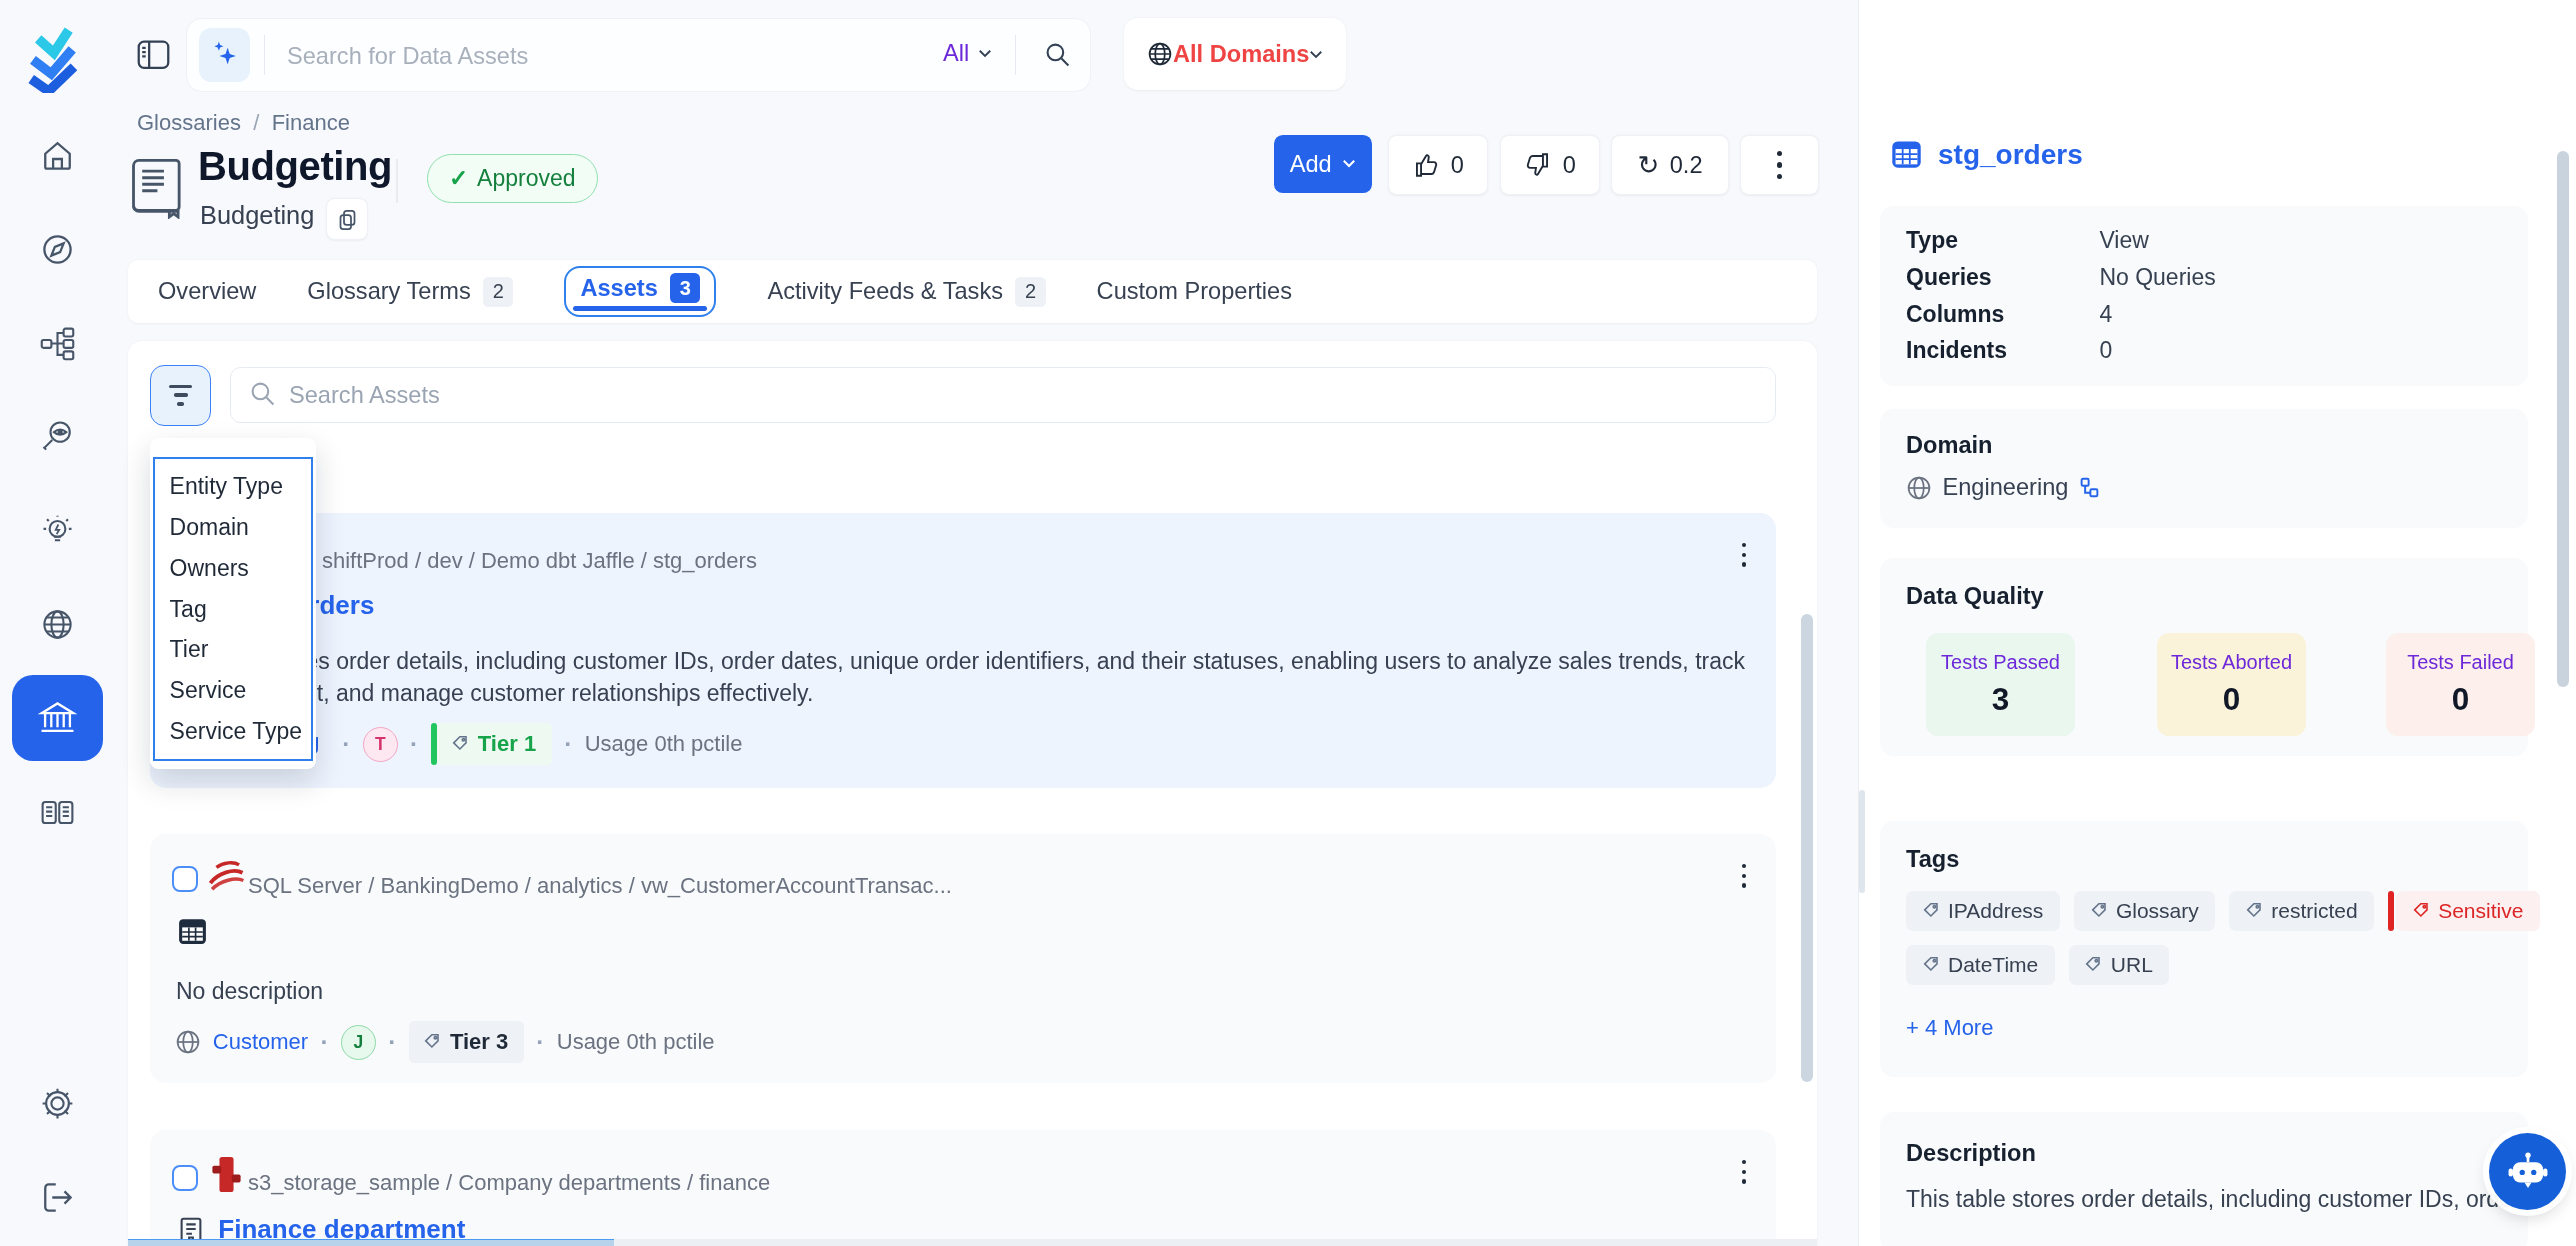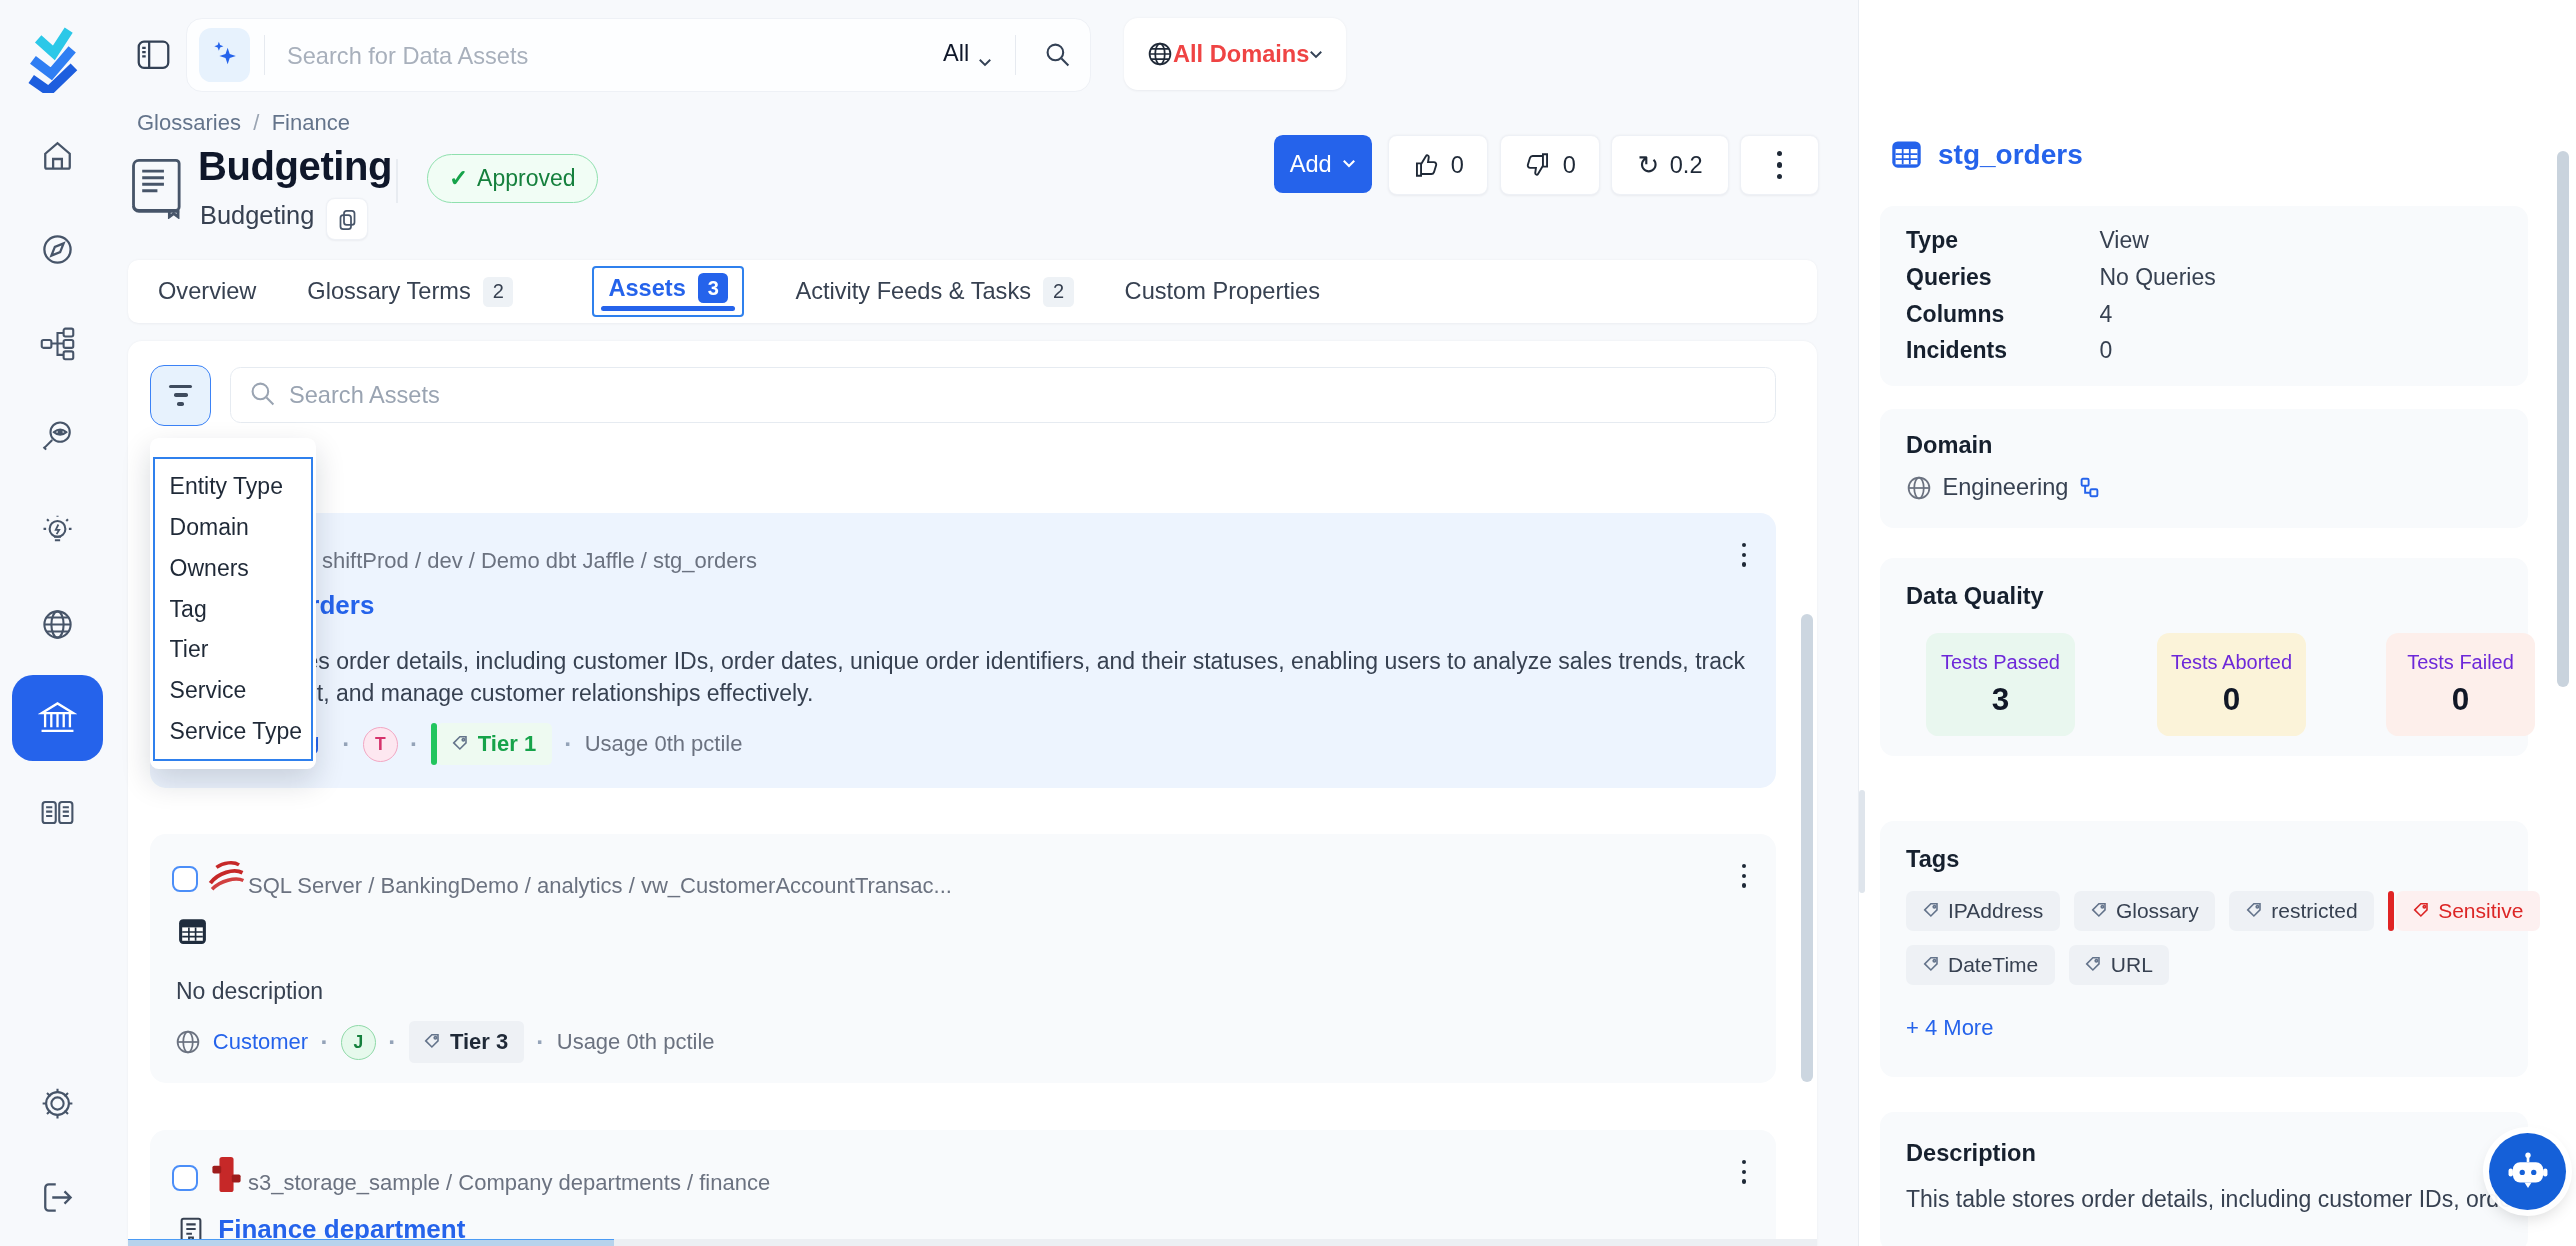--- a/index.html
+++ b/index.html
@@ -16,21 +16,21 @@
   .rail-active{position:absolute;left:12.3px;top:675px;width:91px;height:86px;background:#2563eb;border-radius:21px;}
   .rail-active svg{position:absolute;left:26px;top:23.6px;}
 
   
   .tb-toggle{position:absolute;left:137px;top:39px;}
   .searchpill{position:absolute;left:186px;top:18.4px;width:903px;height:72px;background:#fdfeff;border:0.9px solid #eef1f6;border-radius:15.8px;}
   .sparkbox{position:absolute;left:12.3px;top:8.8px;width:51px;height:54px;border-radius:12.3px;background:#e7f2fd;display:flex;align-items:center;justify-content:center;}
   .sp-div{position:absolute;left:77px;top:15.8px;width:0.9px;height:40px;background:#e6eaf0;}
   .searchpill input{position:absolute;left:98px;top:14px;width:578px;height:44px;border:none;outline:none;background:transparent;font-size:23.6px;color:#334155;}
   .searchpill input::placeholder{color:#a8b0bc;}
-  .scope{position:absolute;left:756px;top:21px;display:flex;align-items:flex-end;gap:8.8px;font-size:23.6px;color:#0f172a;}
+  .scope{position:absolute;left:756px;top:21px;display:flex;align-items:center;gap:8.8px;font-size:23.6px;color:#6d28d9;}
   .sp-div2{position:absolute;left:828px;top:15.8px;width:0.9px;height:40px;background:#e6eaf0;}
   .pill-mag{position:absolute;left:858px;top:23px;}
   .domainspill{position:absolute;left:1124px;top:18.4px;height:72px;background:#ffffff;border-radius:14px;box-shadow:0 0.9px 2.6px rgba(16,24,40,.06);display:flex;align-items:center;gap:0;padding:0 23px;font-size:23.6px;font-weight:bold;color:#ef4444;}
   .lang{position:absolute;left:2018px;top:39px;display:flex;align-items:center;gap:10.5px;font-size:24.5px;font-weight:bold;color:#1f2937;}
   .bell{position:absolute;left:2136px;top:35px;}
   .help{position:absolute;left:2223px;top:37px;width:37px;height:37px;border:2.2px solid #1f2937;border-radius:50%;display:flex;align-items:center;justify-content:center;font-size:23px;font-weight:bold;color:#1f2937;}
   .avatar{position:absolute;left:2293px;top:24.5px;width:58px;height:58px;border-radius:50%;background:#fbdcea;border:1.8px solid #f3b0cd;display:flex;align-items:center;justify-content:center;font-size:28px;font-weight:bold;color:#c2255f;}
   .uname{position:absolute;left:2365px;top:21px;font-size:24.5px;font-weight:bold;color:#16202e;}
   .urole{position:absolute;left:2365px;top:51px;font-size:22px;color:#374151;}
   .ucaret{position:absolute;left:2537px;top:46px;}
@@ -52,21 +52,21 @@
   .refreshbtn{left:1611px;width:116px;}
   .refreshbtn .rg{font-size:26px;line-height:26px;}
   .kebabbtn{left:1740px;width:77px;}
   .kdots{display:flex;flex-direction:column;gap:6.1px;}
   .kdots i{width:5.3px;height:5.3px;border-radius:50%;background:#1f2937;}
 
   
   .tabs{position:absolute;left:128px;top:260px;width:1689px;height:63px;background:#fff;border-radius:10.5px;box-shadow:0 0.9px 2.6px rgba(16,24,40,.05);display:flex;align-items:center;gap:51px;padding-left:30px;box-sizing:border-box;}
   .tab{display:flex;align-items:center;gap:12.3px;font-size:23.6px;color:#374151;}
   .count{background:#eef2f6;border-radius:5.3px;padding:3.5px 9.6px;font-size:20px;color:#374151;}
-  .tab-active{position:relative;border:2.6px solid #2f80ed;border-radius:4px;padding:5.3px 14px 12.3px 14px;color:#2563eb;font-weight:bold;margin-left:28px;}
+  .tab-active{position:relative;border:2.6px solid #2f80ed;border-radius:16px;padding:5.3px 14px 12.3px 14px;color:#2563eb;font-weight:bold;}
   .tab-active .count{background:#2563eb;color:#fff;}
   .tab-active::after{content:"";position:absolute;left:7px;right:7px;bottom:4.4px;height:5.3px;background:#2563eb;border-radius:2.6px;}
 
   
   .main{position:absolute;left:128px;top:341px;width:1689px;height:905px;background:#fff;border-radius:14px 14px 0 0;box-shadow:0 0.9px 2.6px rgba(16,24,40,.05);overflow:hidden;}
   .filterbtn{position:absolute;left:22px;top:23.6px;width:61px;height:61px;border-radius:14px;background:#e7f2fd;border:1.8px solid #3b82f6;box-sizing:border-box;display:flex;align-items:center;justify-content:center;}
   .funnel{display:flex;flex-direction:column;align-items:center;gap:5.3px;}
   .funnel i{display:block;height:3.5px;border-radius:1.8px;background:#3f4c5e;}
   .assetsearch{position:absolute;left:102px;top:26px;width:1546px;height:56px;border:1.8px solid #e6ebf1;border-radius:10.5px;box-sizing:border-box;background:#fff;}
   .assetsearch svg{position:absolute;left:19px;top:13px;}

